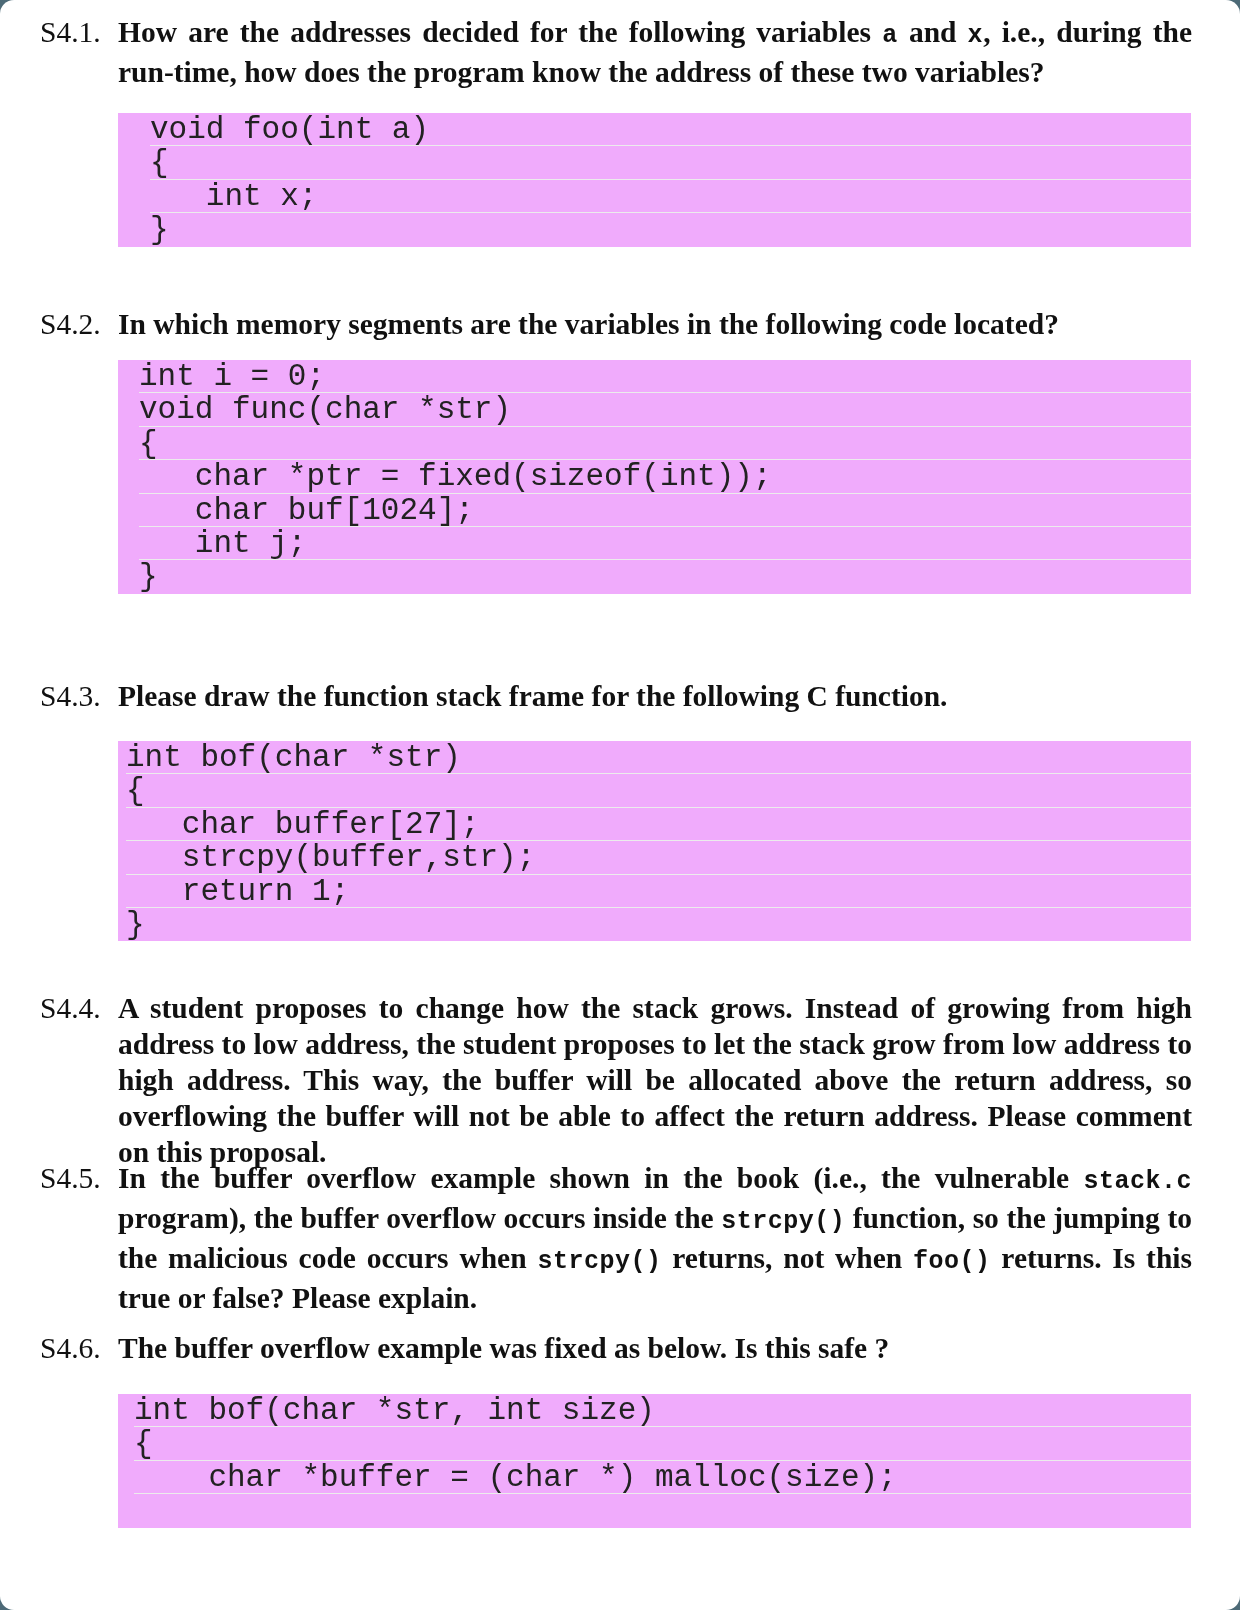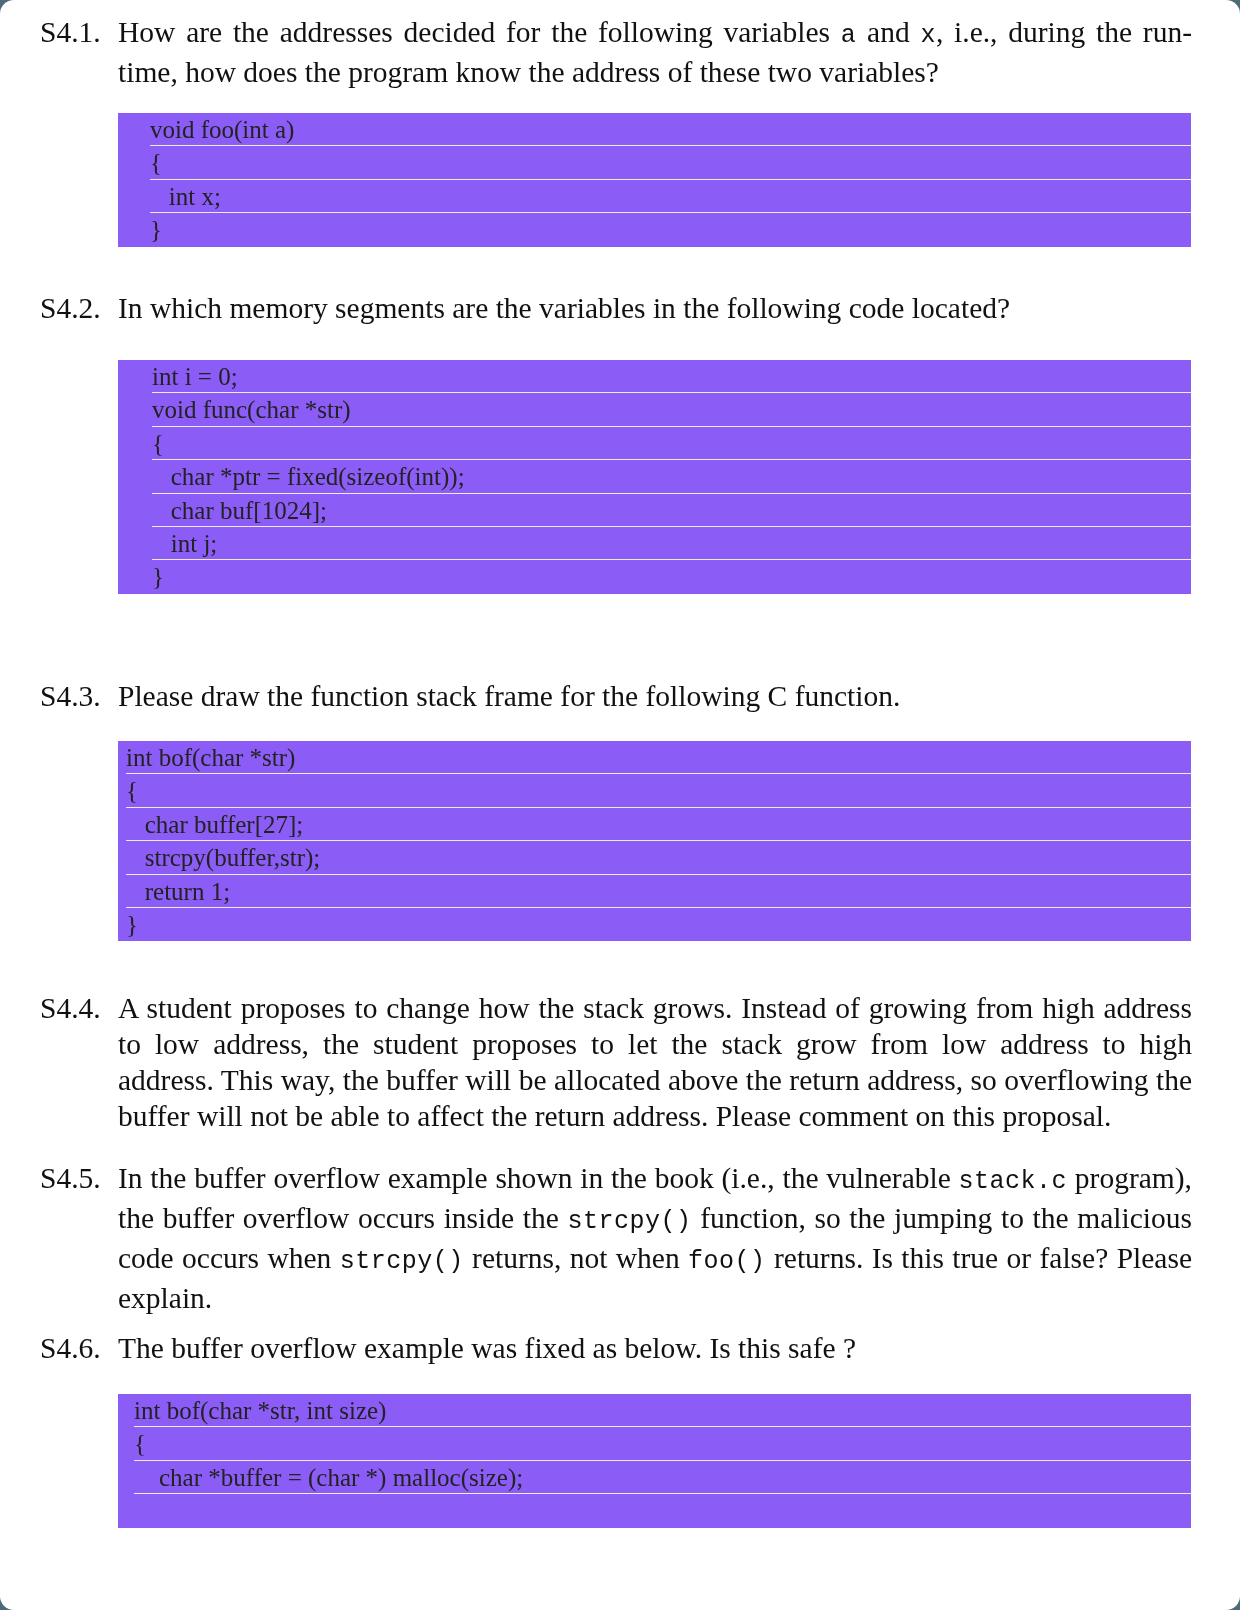--- a/index.html
+++ b/index.html
@@ -11,52 +11,52 @@
   }
   .page {
     position: absolute; left: 0; top: 0; width: 1240px; height: 1610px;
     background: #ffffff; border-radius: 14px;
   }
   .q {
     position: absolute; left: 40px; width: 1152px;
     font-size: 29.5px; line-height: 36px;
   }
   .q .num { position: absolute; left: 0; top: 0; }
-  .q .txt { margin-left: 78px; text-align: justify; text-align-last: left; }
+  .q .txt { margin-left: 78px; text-align: justify; text-align-last: left; font-weight: bold; }
   .q .txt.just-last { text-align-last: justify; }
   .tt { font-family: "Liberation Mono", "DejaVu Sans Mono", monospace; font-size: 25px; letter-spacing: 0.5px; }
   .code {
-    position: absolute; background: #8b5cf6;
-    font-family: Liberation Serif, serif;
-    font-size: 25px; color: #222;
+    position: absolute; background: #f0abfc;
+    font-family: Liberation Mono, monospace;
+    font-size: 31px; color: #222;
   }
   .code .ln { height: 33.4px; line-height: 33px; white-space: pre; border-bottom: 1px solid #ececec; box-sizing: border-box; }
   .code .ln:last-child { border-bottom: none; }
 </style>
 </head>
 <body>
 
 <div class="page">
 
   <div class="q" style="top:14px;">
     <span class="num">S4.1.</span>
     <div class="txt just-last" style="text-align-last:left;"><span>How are the addresses decided for the following variables </span><span class="tt">a</span><span> and </span><span class="tt">x</span><span>, i.e., during the run-time, how does the program know the address of these two variables?</span></div>
   </div>
   <div class="code" style="left:118px; top:113px; width:1073px; padding-left:32px; box-sizing:border-box;">
     <div class="ln">void foo(int a)</div>
     <div class="ln">{</div>
     <div class="ln">   int x;</div>
     <div class="ln">}</div>
   </div>
 
-  <div class="q" style="top:290px;">
+  <div class="q" style="top:306px;">
     <span class="num">S4.2.</span>
     <div class="txt">In which memory segments are the variables in the following code located?</div>
   </div>
-  <div class="code" style="left:118px; top:360px; width:1073px; padding-left:34px; box-sizing:border-box;">
+  <div class="code" style="left:118px; top:360px; width:1073px; padding-left:21px; box-sizing:border-box;">
     <div class="ln">int i = 0;</div>
     <div class="ln">void func(char *str)</div>
     <div class="ln">{</div>
     <div class="ln">   char *ptr = fixed(sizeof(int));</div>
     <div class="ln">   char buf[1024];</div>
     <div class="ln">   int j;</div>
     <div class="ln">}</div>
   </div>
 
   <div class="q" style="top:678px;">

